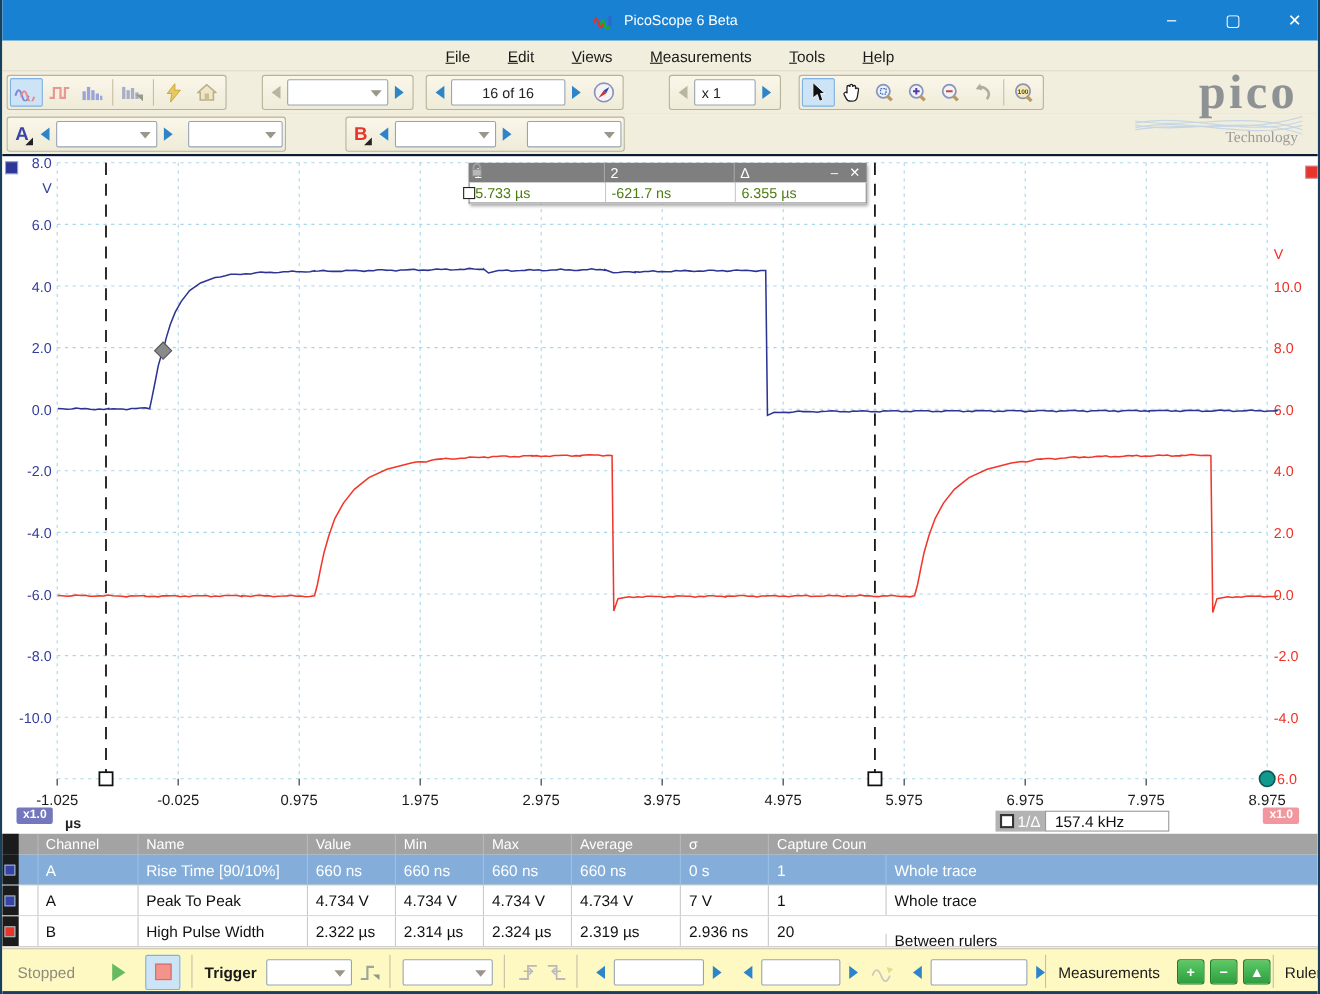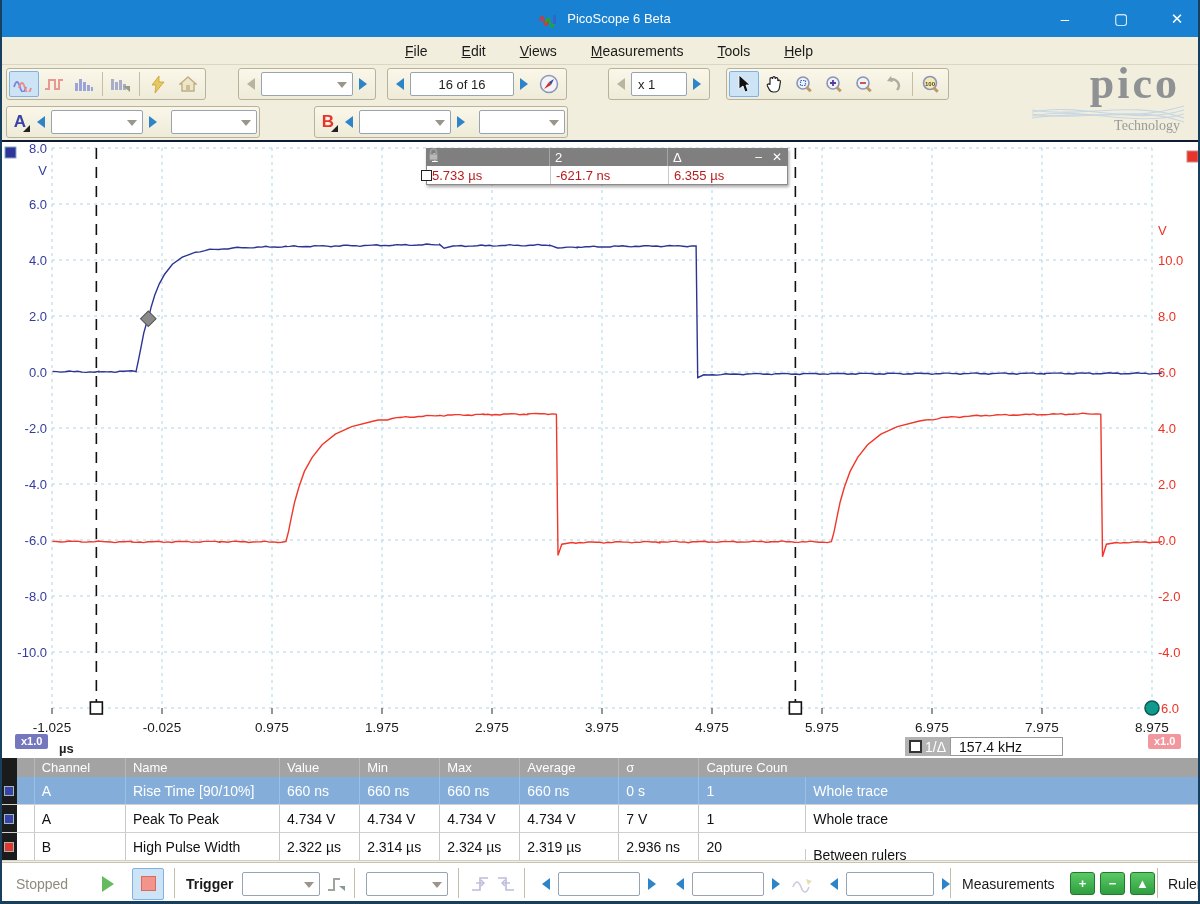--- a/index.html
+++ b/index.html
@@ -57,39 +57,39 @@
   .us-label{position:absolute;font-size:13px;font-weight:bold;color:#222;}
   .freq{position:absolute;display:flex;align-items:center;height:19px;font-size:14px;}
   .freq .chk{background:#b3b3b3;color:#fff;display:flex;align-items:center;height:19px;padding:0 4px;gap:3px;}
   .freq .chk .box{width:9px;height:9px;background:#fff;border:2px solid #333;}
   .freq .val{background:#fff;border:1px solid #999;height:17px;display:flex;align-items:center;
              padding:0 8px;color:#111;min-width:95px;}
   
   .legend{position:absolute;width:362px;height:37px;box-shadow:1px 2px 3px rgba(0,0,0,.35);font-size:13px;}
   .legend .hdr{display:flex;height:18px;background:#7f7f7f;color:#fff;align-items:center;}
   .legend .hdr .cell{border-left:1px solid #a5a5a5;padding-left:5px;box-sizing:border-box;height:100%;display:flex;align-items:center;}
-  .legend .vals{display:flex;height:19px;background:#fff;color:#b91c1c;align-items:center;border:1px solid #8a8a8a;border-top:none;box-sizing:border-box;}
+  .legend .vals{display:flex;height:19px;background:#fff;color:#4d7c0f;align-items:center;border:1px solid #8a8a8a;border-top:none;box-sizing:border-box;}
   .legend .vals .cell{border-left:1px solid #c9c9c9;padding-left:5px;box-sizing:border-box;height:100%;display:flex;align-items:center;}
   .legend .winb{margin-left:auto;display:flex;gap:10px;padding-right:6px;font-size:12px;color:#fff;}
   .grip{position:absolute;left:-5px;top:22px;width:9px;height:9px;background:#fff;border:1.5px solid #222;}
   
   .meas{left:0;top:758px;width:100%;height:100px;background:#fff;}
   .mrow{display:flex;width:100%;gap:17px;}
   .mcell{box-sizing:border-box;overflow:hidden;white-space:nowrap;display:flex;align-items:center;padding-left:7px;}
   .mhdr{height:19px;background:#a3a3a3;color:#fff;font-size:13px;}
   .mhdr .mcell{border-left:1px solid #b8b8b8;}
   .mdata{height:27px;font-size:14px;color:#111;background:#fff;border-bottom:1px solid #d0d0d0;}
   .mdata .mcell{border-left:1px solid #c9c9c9;}
   .mdata.sel{background:#84aed9;color:#fff;}
   .mdata.sel .mcell{border-left:1px solid #9cc0e4;}
   .gutter{background:#1b1b1b !important;border-left:none !important;display:flex;align-items:center;justify-content:center;padding-left:0 !important;}
   .chip{width:8px;height:8px;border:1px solid #9bb;}
   .mmin{margin-left:auto;margin-right:8px;color:#fff;font-weight:bold;}
   
-  .statusbar{left:0;top:862px;width:100%;height:42px;background:#ffffff;border-top:1px solid #c9c5ae;box-sizing:border-box;}
+  .statusbar{left:0;top:862px;width:100%;height:42px;background:#fef9c3;border-top:1px solid #c9c5ae;box-sizing:border-box;}
   .sb{position:absolute;top:0;height:41px;display:flex;align-items:center;}
   .sb-sep{position:absolute;top:5px;width:1px;height:30px;background:#c3bfa6;}
   .stopbtn{width:30px;height:30px;background:#cde3f6;border:1px solid #7fb2e2;border-radius:2px;
            display:flex;align-items:center;justify-content:center;}
   .stopbtn .sq{width:13px;height:13px;background:#f2938c;border:1px solid #d86a60;}
   .playtri{width:0;height:0;border-top:8px solid transparent;border-bottom:8px solid transparent;border-left:12px solid #66bb60;}
   .greenbtn{width:23px;height:21px;border:1px solid #1f7a2e;border-radius:3px;background:linear-gradient(#5cc966,#2e9e3e);
             color:#fff;font-weight:bold;font-size:13px;display:flex;align-items:center;justify-content:center;margin-right:5px;}
   .sb-label{font-size:14px;color:#1a1a1a;}
   .muted{color:#8d8b7d;}

